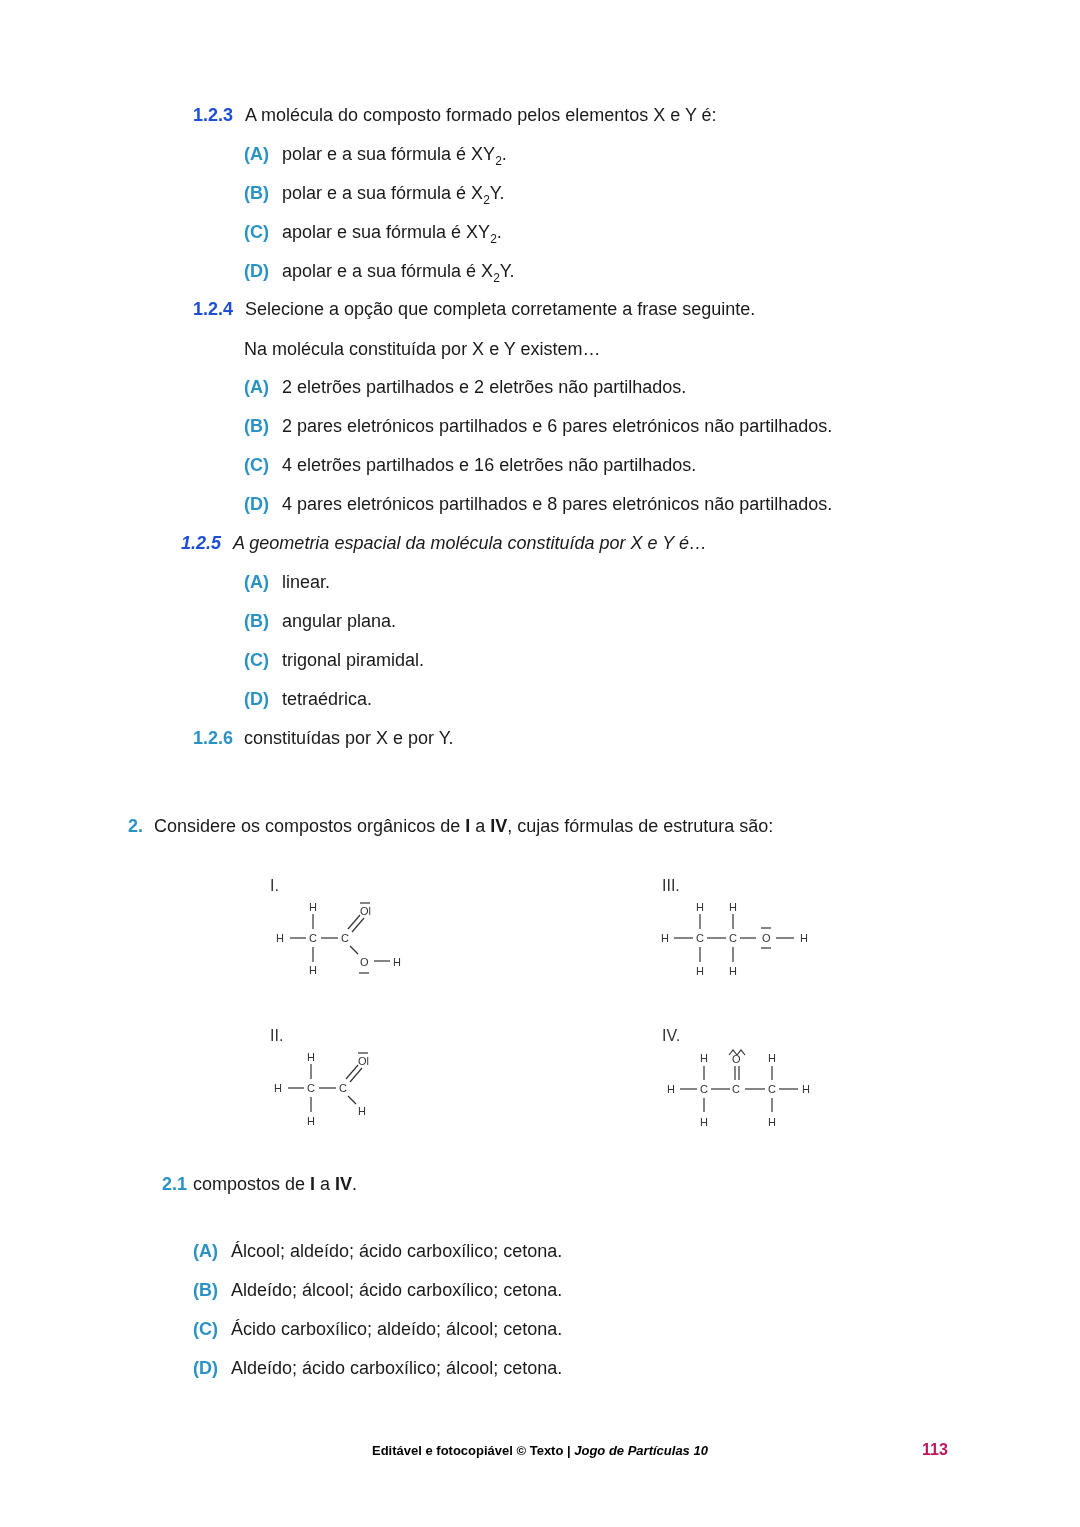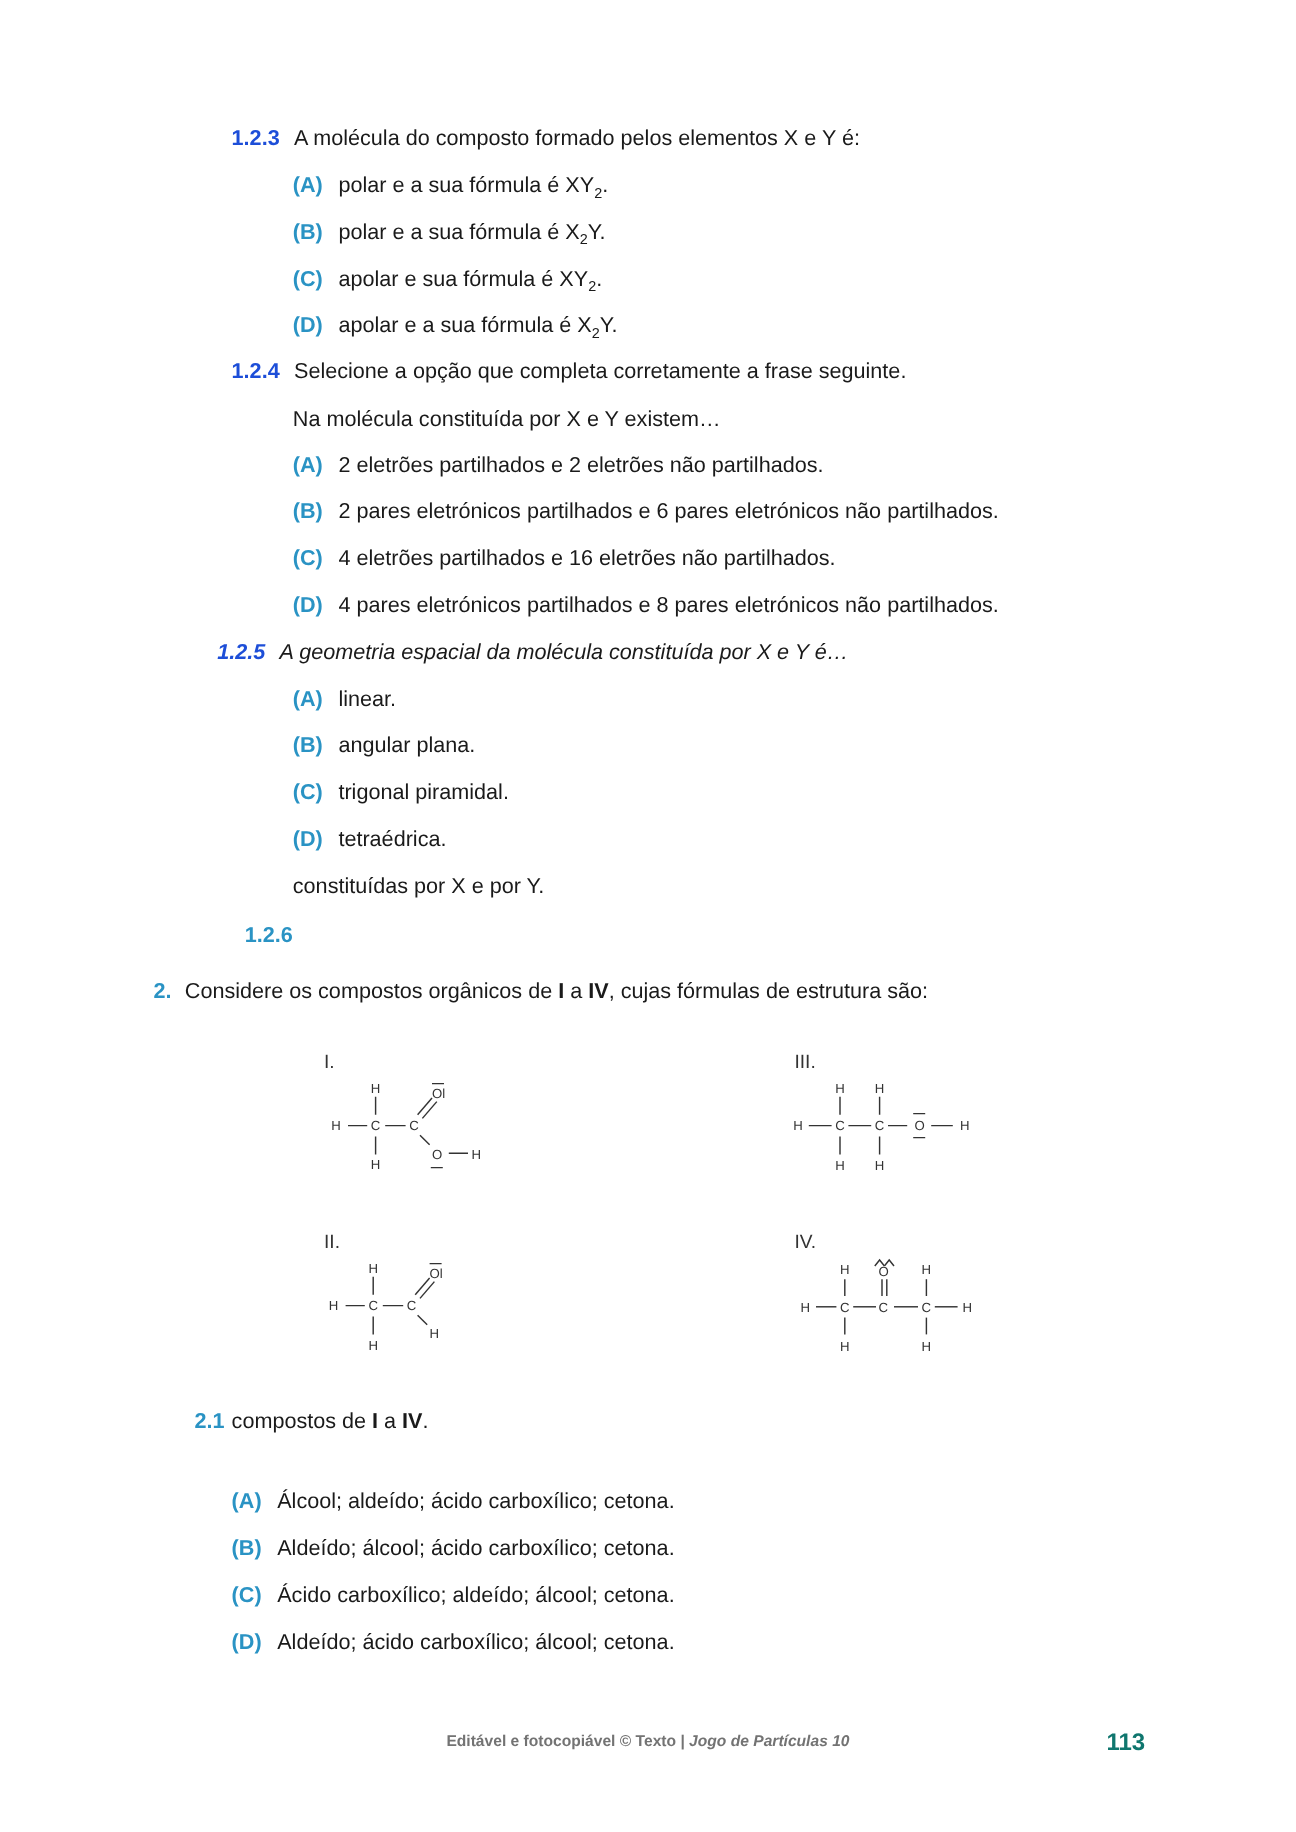--- a/index.html
+++ b/index.html
@@ -8,23 +8,23 @@
   .abs { position:absolute; }
   .line { position:absolute; font-size:18px; line-height:22px; white-space:nowrap; }
   .num { color:#2a93c4; font-weight:bold; }
   .opt { color:#2a93c4; font-weight:bold; display:inline-block; width:38px; }
   .qnum { color:#1d4ed8; font-weight:bold; display:inline-block; width:52px; }
   .b { font-weight:bold; }
   .justify { position:absolute; font-size:18px; line-height:29px; text-align:justify; }
   .justify .row1 { display:block; text-align:justify; text-align-last:justify; }
   .struct-label { position:absolute; font-size:16px; color:#333; }
   svg text { font-family:"Liberation Sans", sans-serif; fill:#333; }
-  .footer { position:absolute; top:1443px; left:372px; font-size:13px; color:#737373; font-weight:bold; white-space:nowrap; }
+  .footer { position:absolute; top:1443px; left:372px; font-size:13px; color:#000000; font-weight:bold; white-space:nowrap; }
   .footer i { font-style:italic; }
-  .pagenum { position:absolute; top:1441px; left:922px; font-size:20px; font-weight:bold; color:#0f766e; }
+  .pagenum { position:absolute; top:1441px; left:922px; font-size:16px; font-weight:bold; color:#be185d; }
 </style>
 </head>
 <body>
 
 <div class="line" style="top:104px;left:193px;">
   <span class="qnum">1.2.3</span><span>A molécula do composto formado pelos elementos X e Y é:</span>
 </div>
 <div class="line" style="top:143px;left:244px;">
   <span class="opt">(A)</span><span>polar e a sua fórmula é XY</span><sub style="font-size:12px">2</sub><span>.</span>
 </div>
@@ -64,21 +64,21 @@
 <div class="line" style="top:610px;left:244px;">
   <span class="opt">(B)</span><span>angular plana.</span>
 </div>
 <div class="line" style="top:649px;left:244px;">
   <span class="opt">(C)</span><span>trigonal piramidal.</span>
 </div>
 <div class="line" style="top:688px;left:244px;">
   <span class="opt">(D)</span><span>tetraédrica.</span>
 </div>
 
-<div class="line" style="top:727px;left:204px;margin-top:41px;">
+<div class="line" style="top:727px;left:193px;">
   <span class="num">1.2.6</span>
 </div>
 <div class="justify" style="top:724px;left:244px;width:707px;">
   <span>constituídas por X e por Y.</span>
 </div>
 
 <div class="line" style="top:815px;left:128px;">
   <span class="num" style="display:inline-block;width:26px;">2.</span><span>Considere os compostos orgânicos de </span><span class="b">I</span><span> a </span><span class="b">IV</span><span>, cujas fórmulas de estrutura são:</span>
 </div>
 

